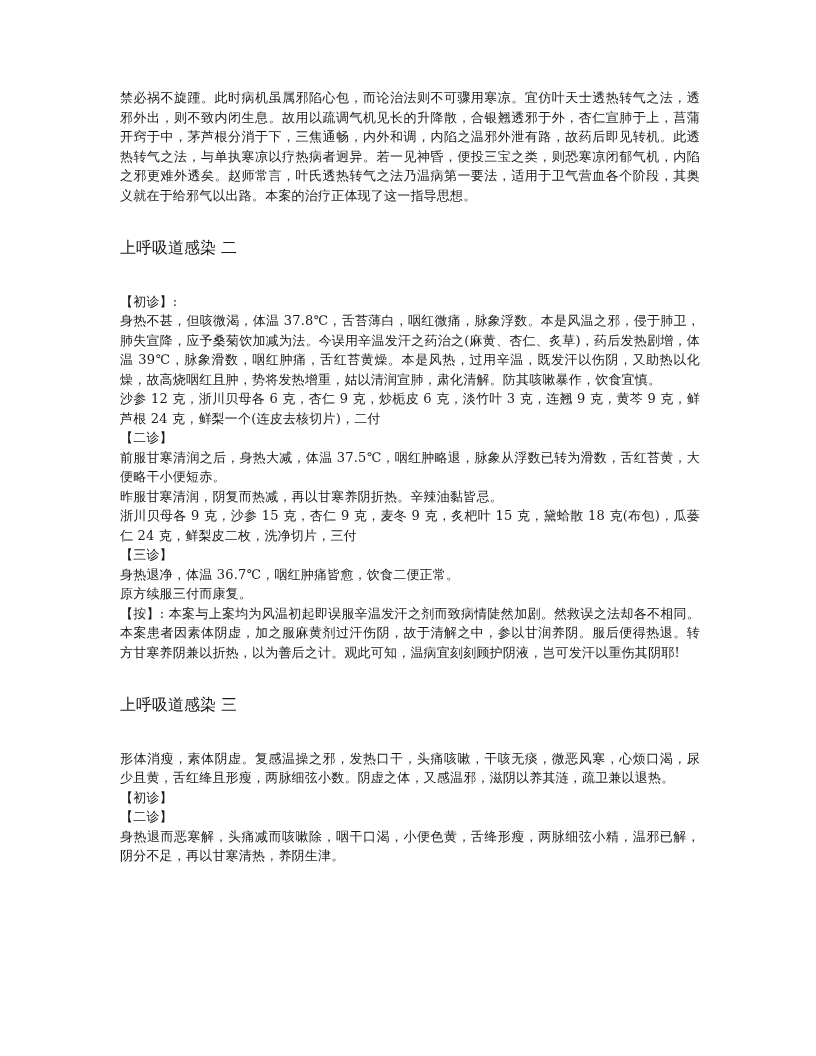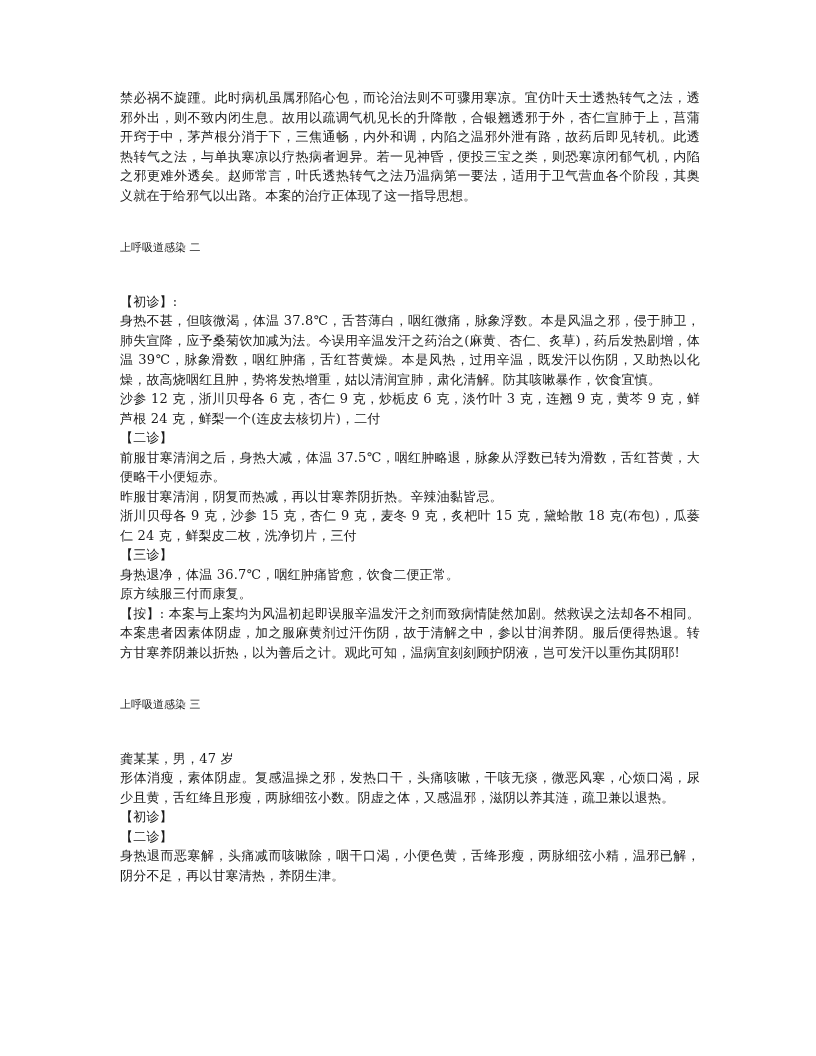--- a/index.html
+++ b/index.html
@@ -1,20 +1,20 @@
 <!DOCTYPE html>
 <html><head>
 <meta charset="utf-8">
 <style>
   html, body { margin: 0; padding: 0; background: #ffffff; }
   body { width: 816px; height: 1056px; position: relative; overflow: hidden;
          font-family: "DejaVu Serif", "Liberation Serif", serif; color: #1a1a1a; }
   .page { position: absolute; left: 120px; top: 88px; width: 580px; }
   .p { font-size: 13px; line-height: 19.5px; margin: 0; text-align: justify; letter-spacing: 0.2px; }
-  .heading { font-size: 11px; line-height: 19.5px; margin: 0; }
+  .heading { font-size: 16px; line-height: 19.5px; margin: 0; }
   .gap-after-para { height: 33px; }
   .gap-after-heading { height: 34px; }
   .bracket { font-weight: normal; }
 </style>
 </head>
 <body>
 
 <div class="page">
 
   <p class="p">禁必祸不旋踵。此时病机虽属邪陷心包，而论治法则不可骤用寒凉。宜仿叶天士透热转气之法，透邪外出，则不致内闭生息。故用以疏调气机见长的升降散，合银翘透邪于外，杏仁宣肺于上，菖蒲开窍于中，茅芦根分消于下，三焦通畅，内外和调，内陷之温邪外泄有路，故药后即见转机。此透热转气之法，与单执寒凉以疗热病者迥异。若一见神昏，便投三宝之类，则恐寒凉闭郁气机，内陷之邪更难外透矣。赵师常言，叶氏透热转气之法乃温病第一要法，适用于卫气营血各个阶段，其奥义就在于给邪气以出路。本案的治疗正体现了这一指导思想。</p>
@@ -39,21 +39,20 @@
     <p class="p">原方续服三付而康复。</p>
 
     <p class="p">【按】: 本案与上案均为风温初起即误服辛温发汗之剂而致病情陡然加剧。然救误之法却各不相同。本案患者因素体阴虚，加之服麻黄剂过汗伤阴，故于清解之中，参以甘润养阴。服后便得热退。转方甘寒养阴兼以折热，以为善后之计。观此可知，温病宜刻刻顾护阴液，岂可发汗以重伤其阴耶!</p>
   </section>
 
   <div class="gap-after-para"></div>
 
   <section>
     <p class="heading">上呼吸道感染 三</p>
     <div class="gap-after-heading"></div>
-    <p class="p">龚某某，男，47 岁</p>
 
     <p class="p">形体消瘦，素体阴虚。复感温操之邪，发热口干，头痛咳嗽，干咳无痰，微恶风寒，心烦口渴，尿少且黄，舌红绛且形瘦，两脉细弦小数。阴虚之体，又感温邪，滋阴以养其涟，疏卫兼以退热。</p>
     <p class="p bracket">【初诊】</p>
 
     <p class="p bracket">【二诊】</p>
     <p class="p">身热退而恶寒解，头痛减而咳嗽除，咽干口渴，小便色黄，舌绛形瘦，两脉细弦小精，温邪已解，阴分不足，再以甘寒清热，养阴生津。</p>
   </section>
 
 </div>
 

